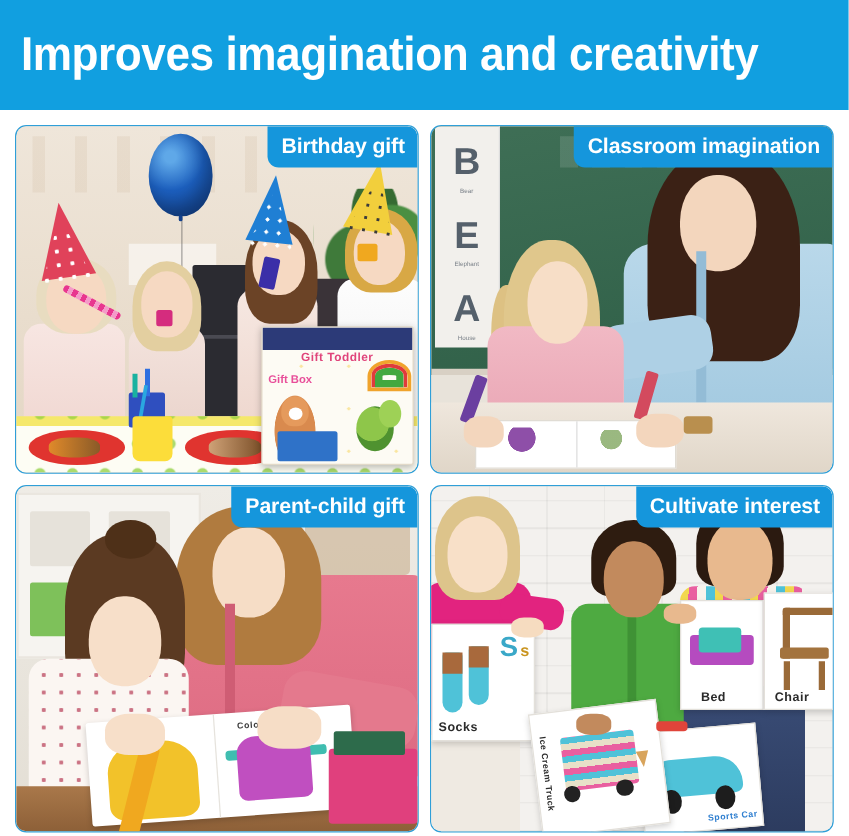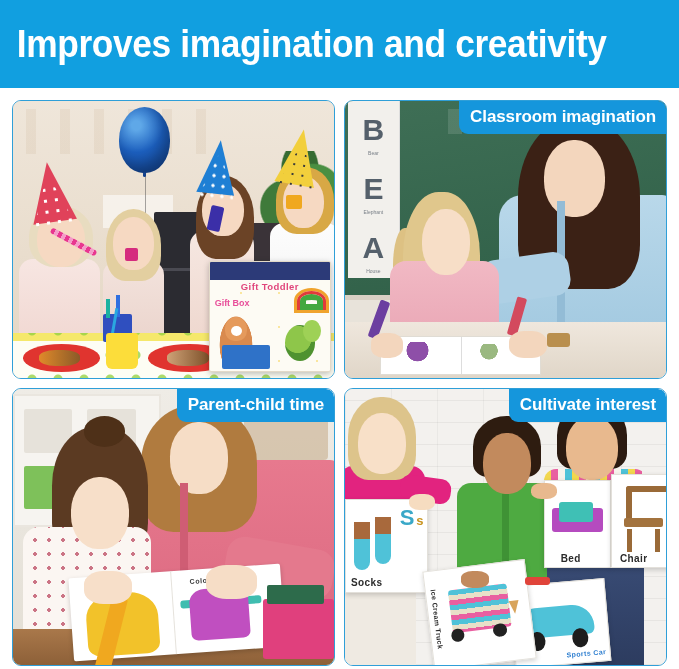--- a/index.html
+++ b/index.html
@@ -421,20 +421,21 @@
           <div class="gb-top"></div>
           <div class="gb-stars"></div>
           <div class="gb-rainbow"></div>
           <div class="gb-title">Gift Toddler</div>
           <div class="gb-sub">Gift Box</div>
           <div class="gb-dog"></div>
           <div class="gb-turtle"></div>
           <div class="gb-tbook"></div>
         </div>
       </div>
+      <div class="badge">Birthday gift</div>
     </div>
 
     <div class="panel">
       <div class="scene">
         <div class="cl-board"></div>
         <div class="cl-board-chalk"></div>
         <div class="cl-board-frame"></div>
         <div class="cl-wall"></div>
 
         <div class="cl-poster">
@@ -507,21 +508,21 @@
           <div class="pc-shape-y"></div>
           <div class="pc-shape-t"></div>
           <div class="pc-shape-p"></div>
           <div class="pc-word w1">Ball</div>
           <div class="pc-word w2">Colors</div>
         </div>
         <div class="pc-crayon"></div>
         <div class="pc-hand"></div>
         <div class="pc-hand2"></div>
       </div>
-      <div class="badge">Parent-child time</div>
+      <div class="badge">Parent-child gift</div>
     </div>
 
     <div class="panel">
       <div class="scene">
         <div class="fc-wall"></div>
 
         <div class="fc-kidA-hair"></div>
         <div class="fc-kidA-body"></div>
         <div class="fc-kidA-legs"></div>
         <div class="fc-kidA-head"></div>

